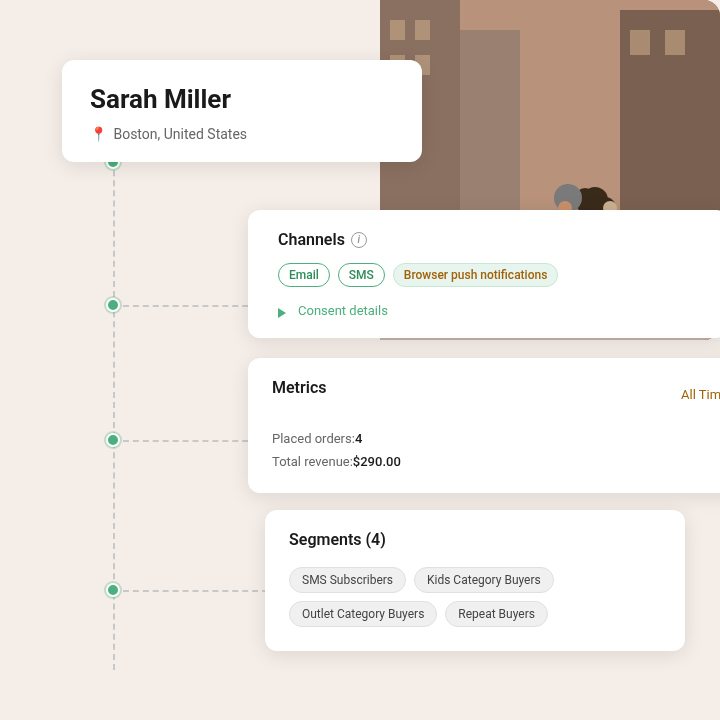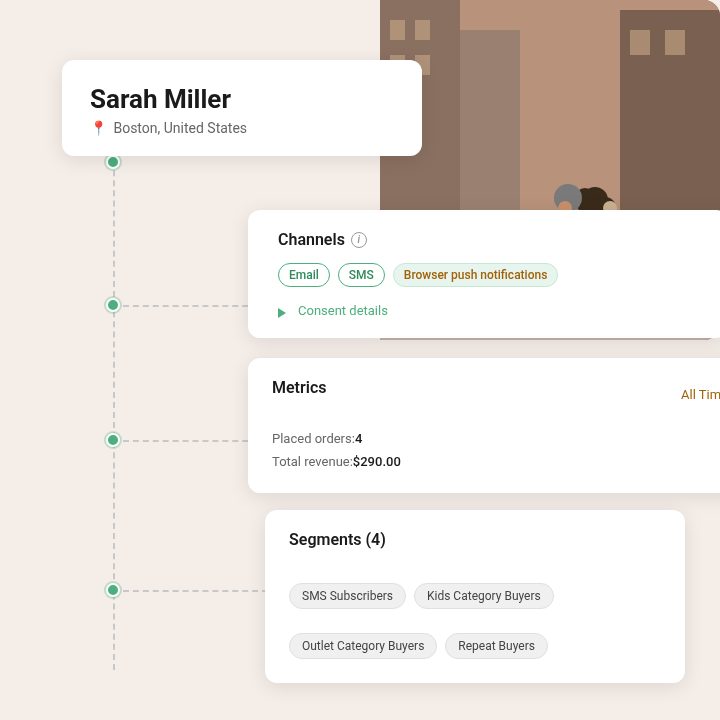--- a/index.html
+++ b/index.html
@@ -105,21 +105,21 @@
       left: 62px;
       top: 60px;
       width: 360px;
       padding: 24px 28px 20px 28px;
     }
 
     .profile-name {
       font-size: 26px;
       font-weight: 700;
       color: #1a1a1a;
-      margin-bottom: 6px;
+      margin-bottom: 12px;
     }
 
     .profile-location {
       display: flex;
       align-items: center;
       gap: 6px;
       font-size: 14px;
       color: #666;
     }
 
@@ -250,21 +250,21 @@
     }
 
     .segment-tag {
       display: inline-block;
       padding: 5px 12px;
       border-radius: 20px;
       font-size: 12px;
       background: #f0f0f0;
       color: #444;
       border: 1px solid #e0e0e0;
-      margin: 20px 4px 4px 0;
+      margin: 4px 4px 4px 0;
     }
   </style>
 </head>
 <body>
 
 <div class="scene">
 
   <div class="photo-bg">
     <svg class="photo-illustration" viewBox="0 0 340 340" xmlns="http://www.w3.org/2000/svg">
 

